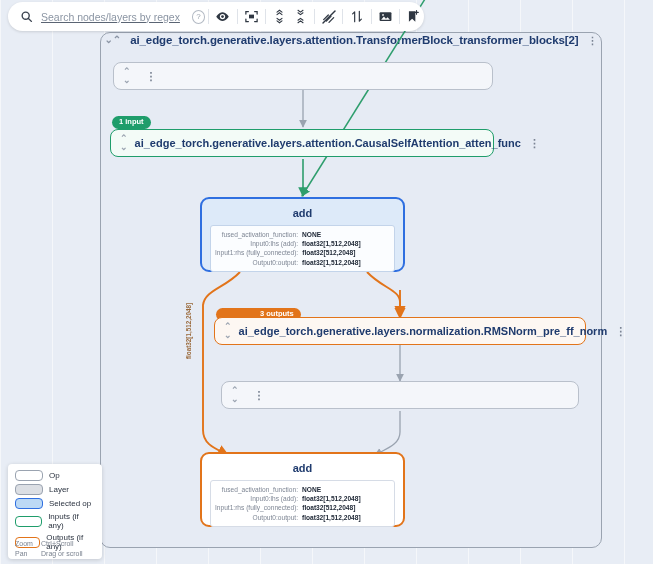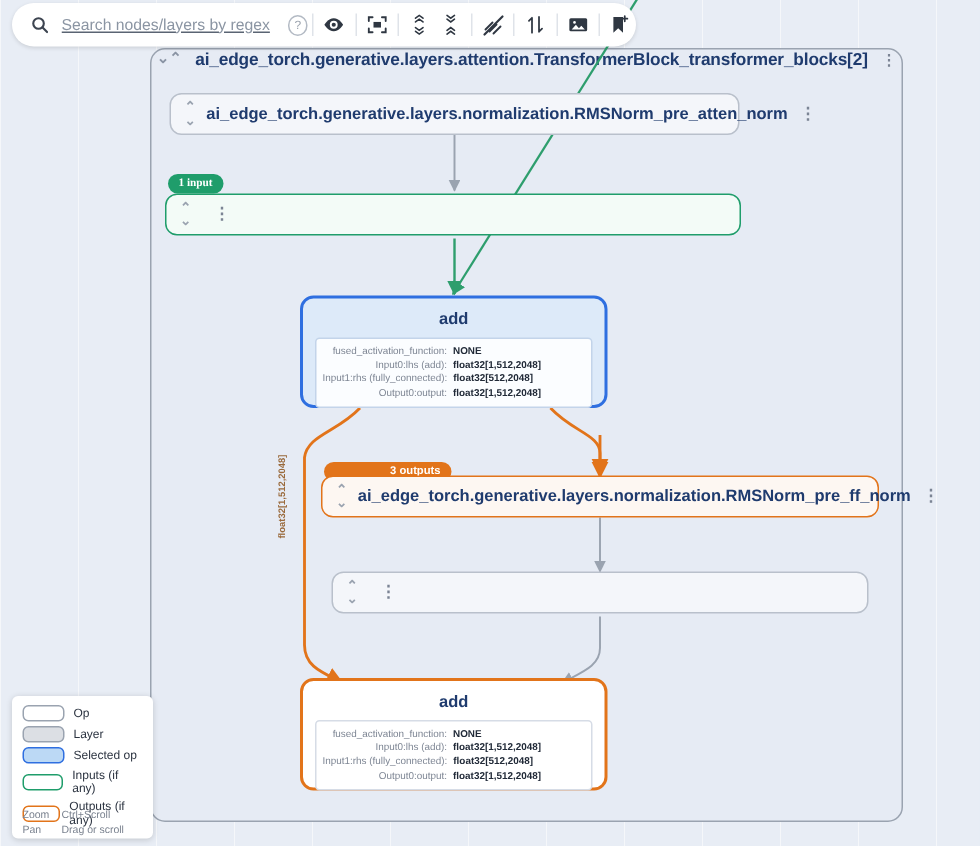--- a/index.html
+++ b/index.html
@@ -182,27 +182,27 @@
 
   <path d="M400,345 L400,381" stroke="#9aa3b0" stroke-width="1.3" fill="none" marker-end="url(#ah-gray)"></path>
 
   <path d="M400,411 L400,432 C400,444 388,448 375,455" stroke="#9aa3b0" stroke-width="1.3" fill="none" marker-end="url(#ah-gray)"></path>
 </svg>
 
 <div id="edge-label">float32[1,512,2048]</div>
 
 <div class="node" style="left:113px;top:62px;width:380px;height:28px;">
   <span class="spin">⌃<br>⌄</span>
-  <span class="lbl">ai_edge_torch.generative.layers.normalization.RMSNorm_pre_atten_norm</span>
   <span class="dots">⋮</span>
 </div>
 
-<div class="badge green" style="left:112px;top:116px;font-family:Liberation Serif, serif;">1 input</div>
+<div class="badge green" style="left:112px;top:116px;">1 input</div>
 <div class="node green" style="left:110px;top:129px;width:384px;height:28px;">
   <span class="spin">⌃<br>⌄</span>
+  <span class="lbl">ai_edge_torch.generative.layers.attention.CausalSelfAttention_atten_func</span>
   <span class="dots">⋮</span>
 </div>
 
 <div class="badge orange" style="left:216px;top:308px;">3 outputs</div>
 <div class="node orange" style="left:214px;top:317px;width:372px;height:28px;">
   <span class="spin">⌃<br>⌄</span>
   <span class="lbl">ai_edge_torch.generative.layers.normalization.RMSNorm_pre_ff_norm</span>
   <span class="dots">⋮</span>
 </div>
 

